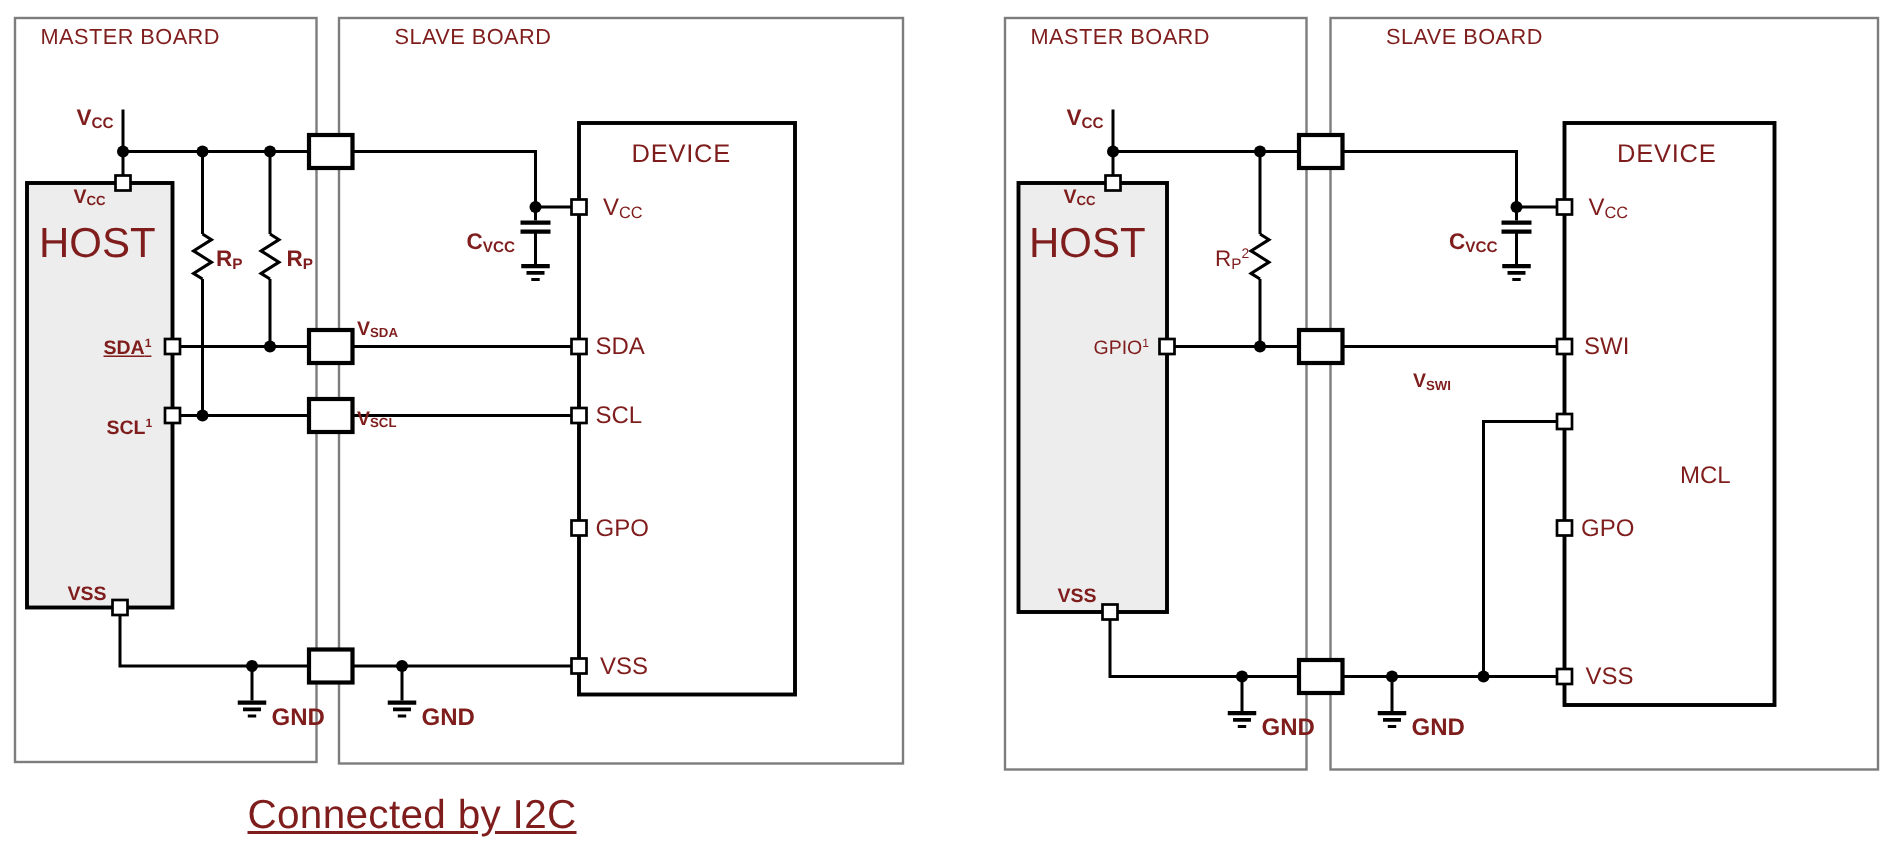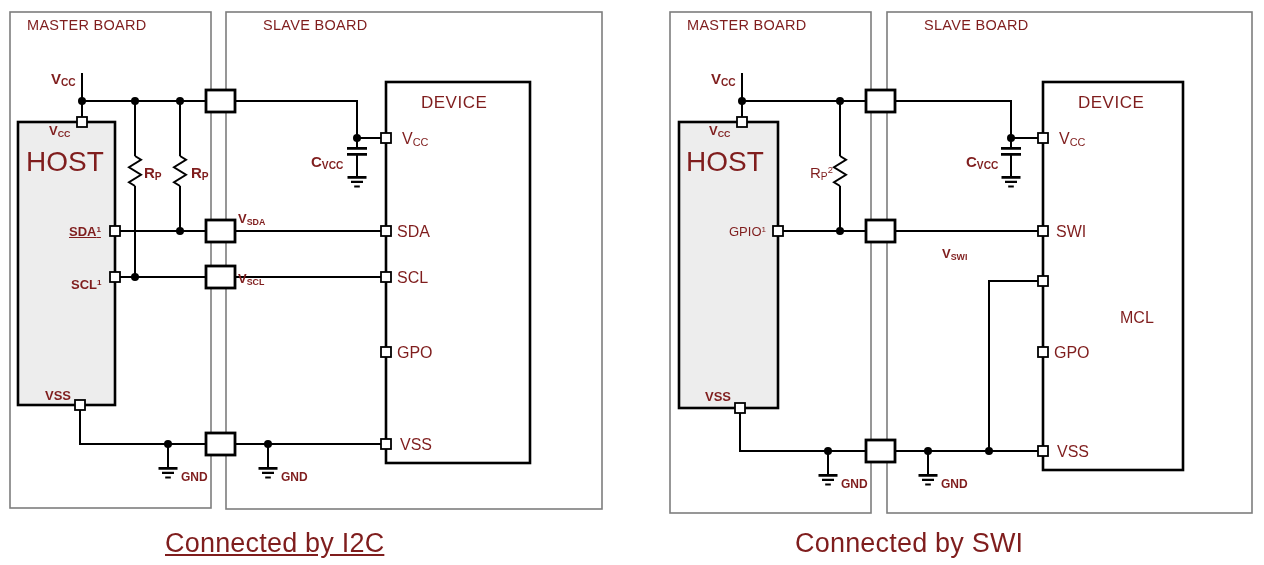--- a/index.html
+++ b/index.html
@@ -23,21 +23,21 @@
   .dot{fill:#000000;stroke:none;}
   .pin{fill:#ffffff;stroke:#000000;stroke-width:1.8;}
   .caption{font-size:27px;letter-spacing:0.2px;}
   .boardlbl{font-size:14.5px;letter-spacing:0.3px;}
   .bigchip{font-size:28px;}
   .devttl{font-size:17px;letter-spacing:0.5px;}
   .devpin{font-size:16px;}
   .hostpin{font-size:13px;}
   .netlbl{font-size:13px;font-weight:bold;}
   .complbl{font-size:15px;}
-  .gndlbl{font-size:12px;font-weight:bold;}
+  .gndlbl{font-size:16px;font-weight:bold;}
 </style>
 </head>
 <body>
 
 <div class="stage">
 
 <svg width="1264" height="565" viewBox="0 0 1264 565">
 
   <g>
     <rect class="board" x="10" y="12" width="201" height="496"></rect>
@@ -212,15 +212,14 @@
 <div class="lbl devttl" style="left:1078px;top:94px;">DEVICE</div>
 <div class="lbl devpin" style="left:1059px;top:131px;"><span>V</span><span class="sub">CC</span></div>
 <div class="lbl devpin" style="left:1056px;top:224px;">SWI</div>
 <div class="lbl devpin" style="left:1120px;top:274px;margin-top:36px;">MCL</div>
 <div class="lbl devpin" style="left:1054px;top:345px;">GPO</div>
 <div class="lbl devpin" style="left:1057px;top:444px;">VSS</div>
 
 <div class="lbl gndlbl" style="left:841px;top:478px;">GND</div>
 <div class="lbl gndlbl" style="left:941px;top:478px;">GND</div>
 
-<div class="lbl caption" style="left:795px;top:530px;">Connected by SWI</div>
 
 </div>
 
 </body></html>

